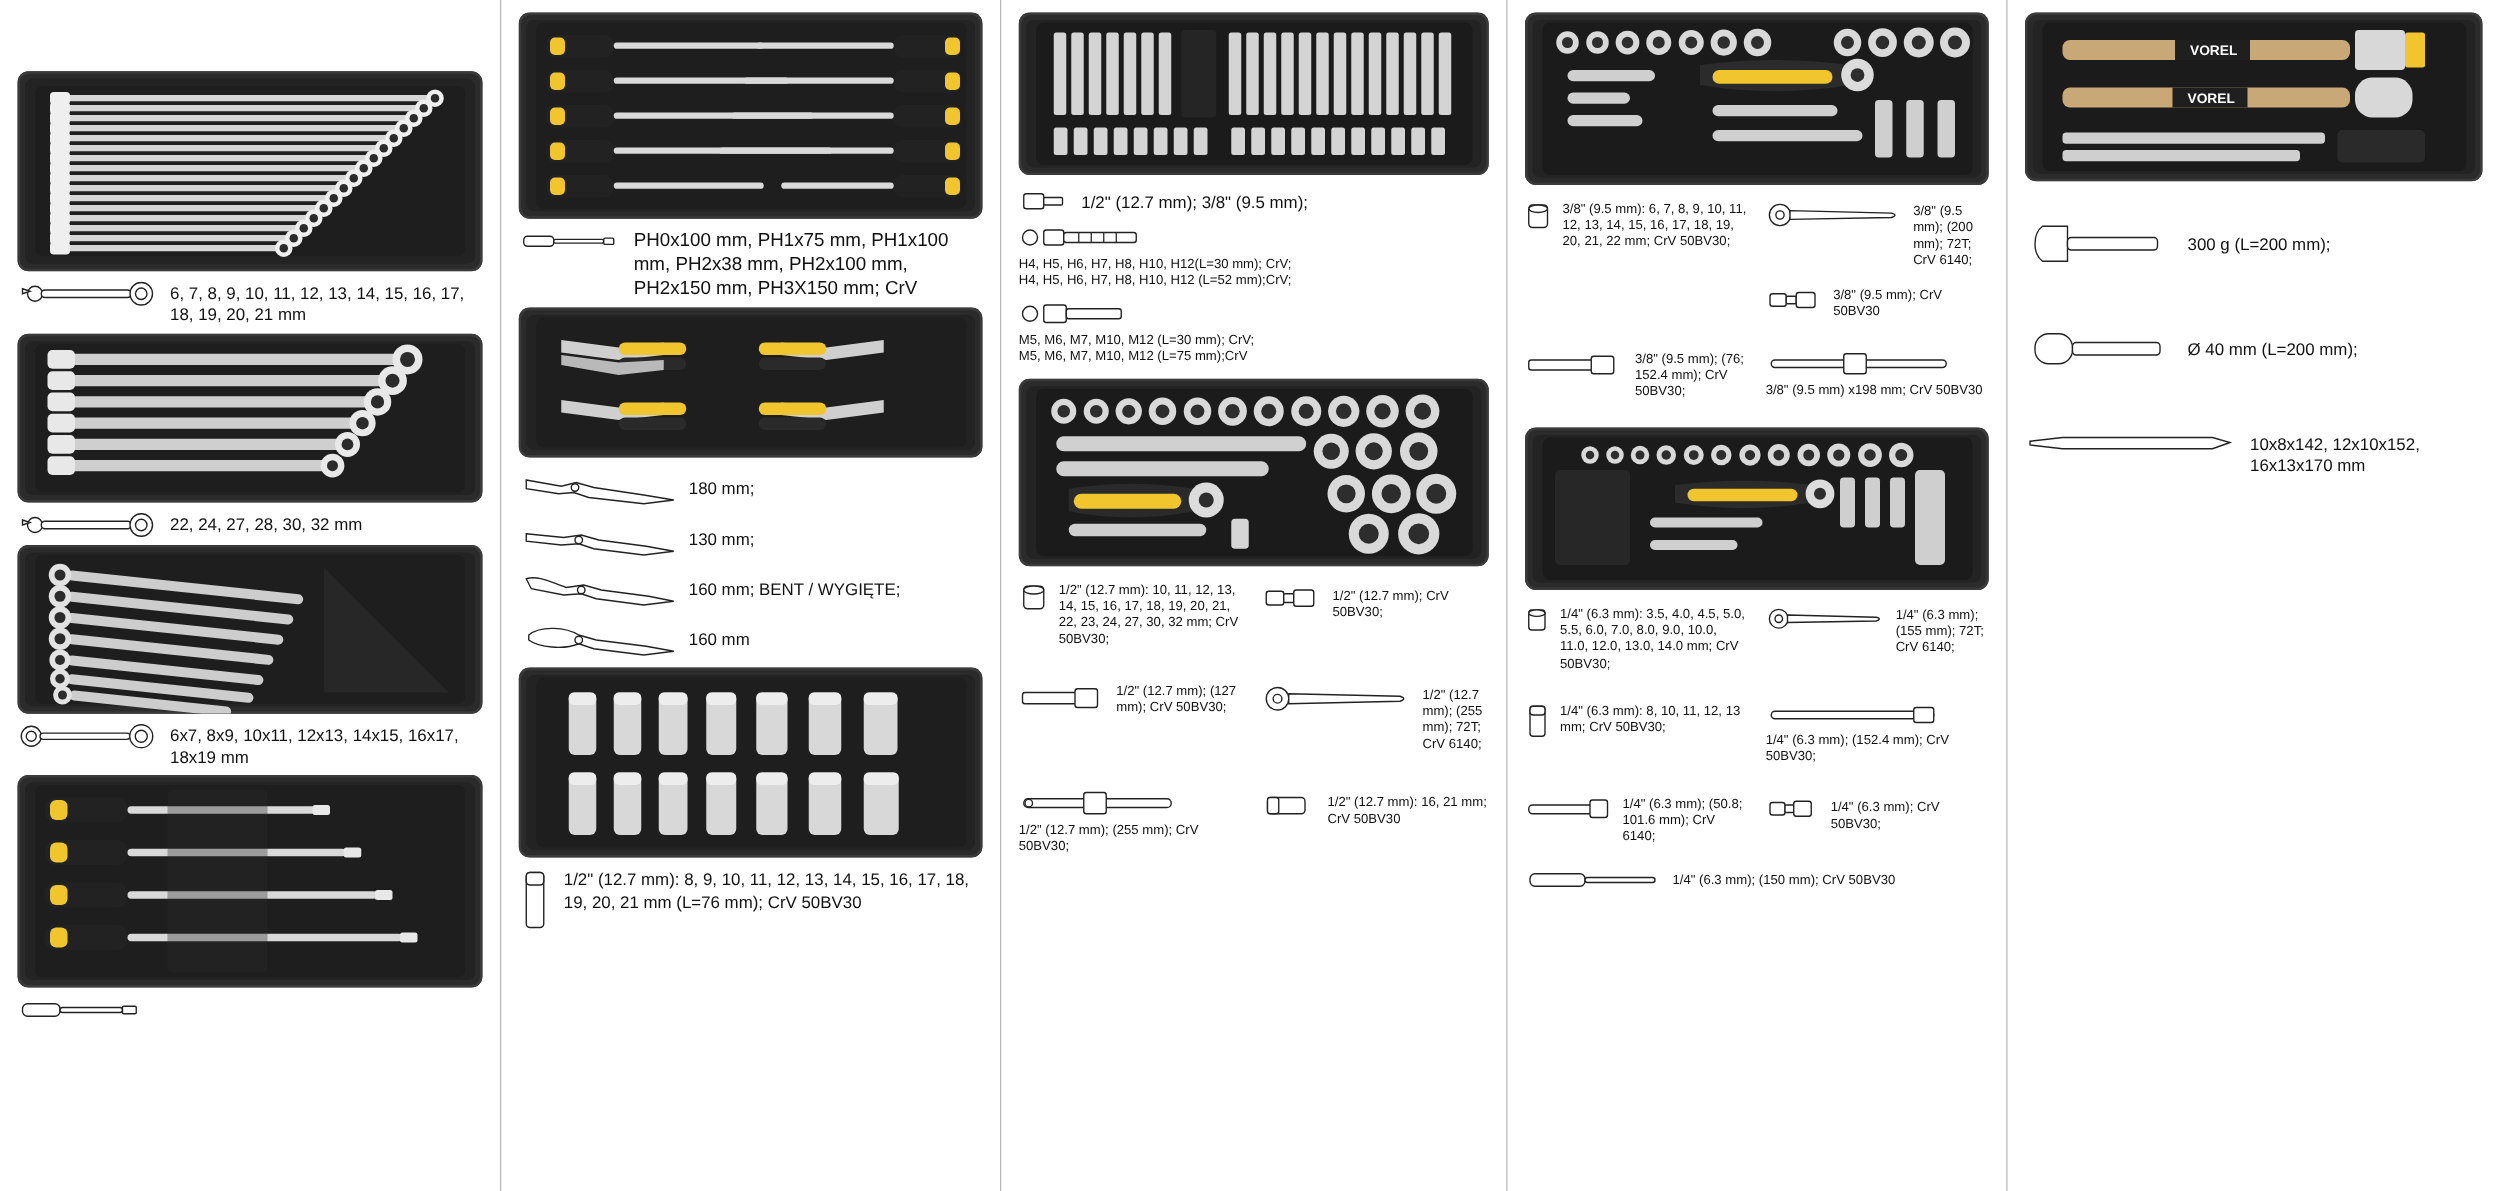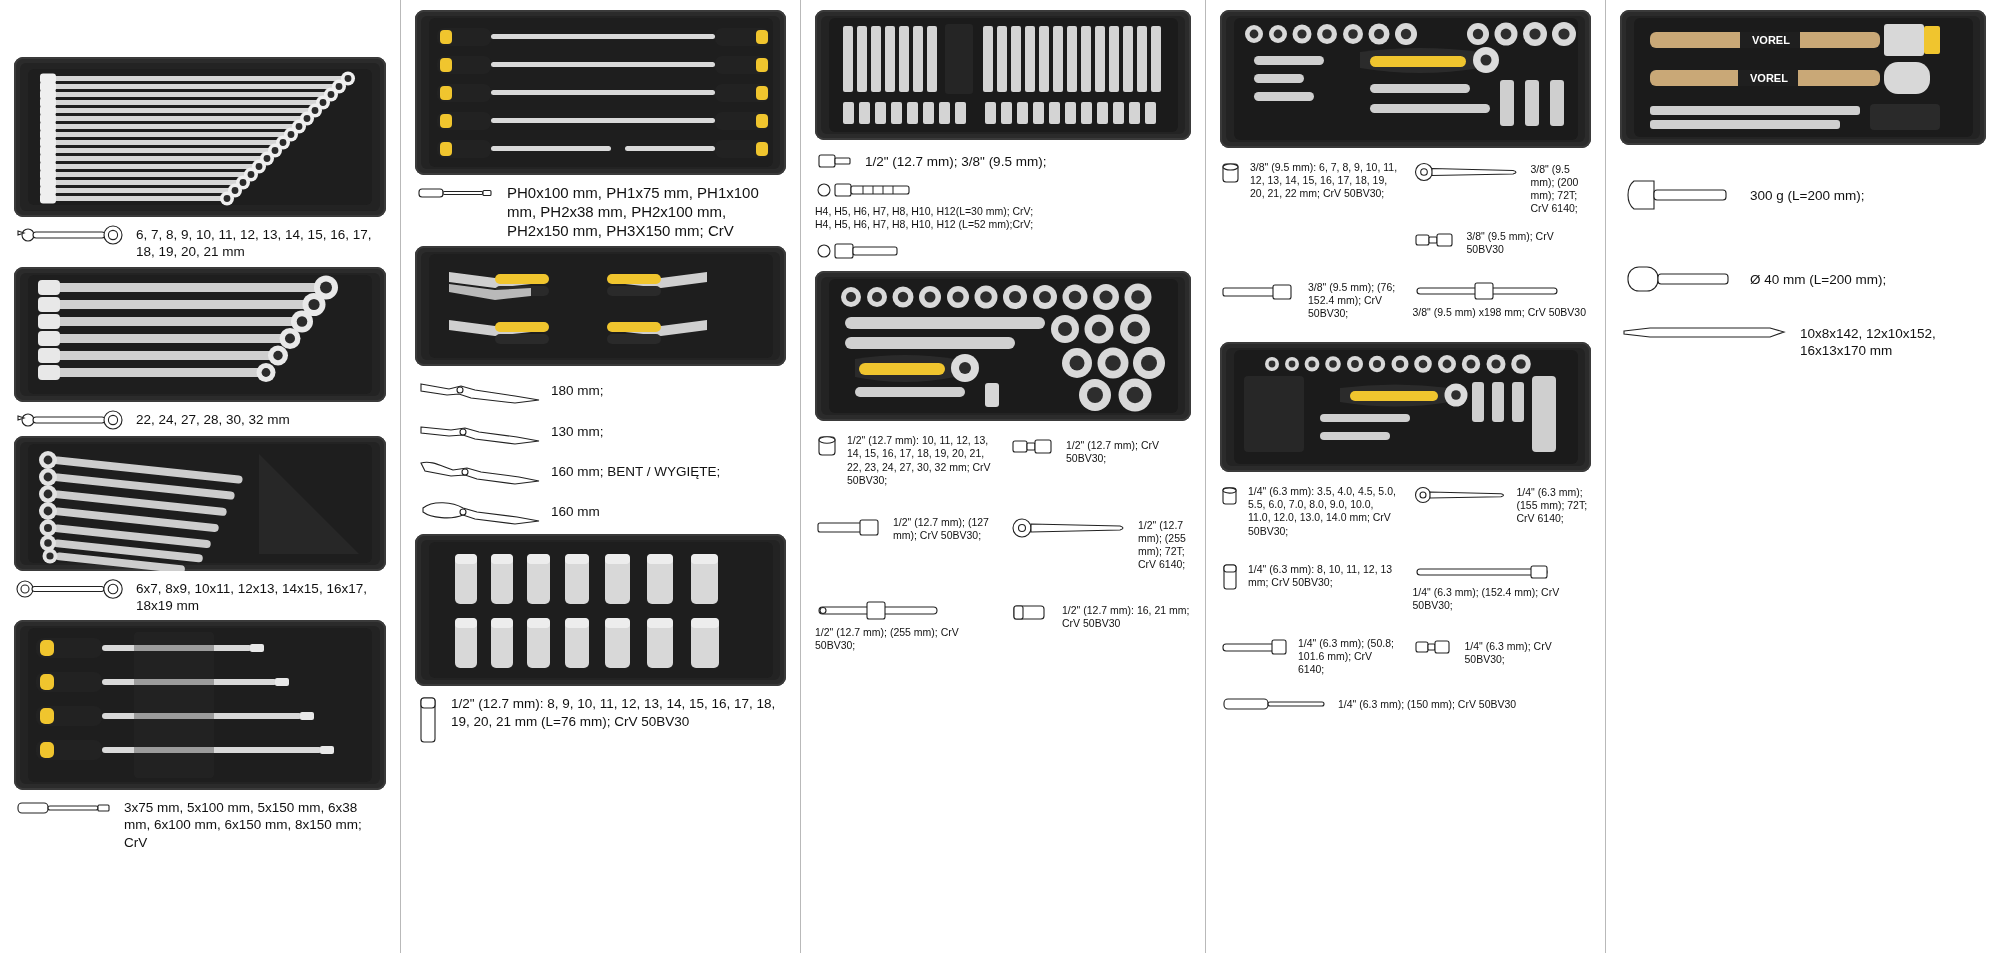--- a/index.html
+++ b/index.html
@@ -272,21 +272,20 @@
     </div>
 
     <div class="row">
       <span class="thumb">
         <svg width="100" height="20" viewBox="0 0 100 20">
           <rect class="lineart" x="4" y="5" width="30" height="10" rx="4"></rect>
           <rect class="lineart" x="34" y="8" width="50" height="4" rx="2"></rect>
           <rect class="lineart" x="84" y="7" width="11" height="6" rx="1"></rect>
         </svg>
       </span>
-      <div class="cap">3x75 mm, 5x100 mm, 5x150 mm, 6x38 mm, 6x100 mm, 6x150 mm, 8x150 mm; CrV</div>
     </div>
   </div>
 
   <div class="col c2">
 
     <div class="tray" style="height:165px;">
       <div class="tray-inner"></div>
       <svg width="372" height="165" viewBox="0 0 372 165" style="position:absolute;left:0;top:0">
         <rect x="14" y="8" width="344" height="149" rx="6" fill="#1e1e1e"></rect>
         <g>
@@ -557,20 +556,22 @@
     </div>
 
     <div style="margin-top:10px">
       <div class="thumb" style="margin-bottom:4px">
         <svg width="120" height="20" viewBox="0 0 120 20">
           <circle class="lineart" cx="9" cy="10" r="6"></circle>
           <rect class="lineart" x="20" y="3" width="18" height="14" rx="2"></rect>
           <rect class="lineart" x="38" y="6" width="44" height="8" rx="2"></rect>
         </svg>
       </div>
+      <div class="cap xs" style="white-space:pre-line">M5, M6, M7, M10, M12 (L=30 mm); CrV;
+M5, M6, M7, M10, M12 (L=75 mm);CrV</div>
     </div>
 
     <div class="tray" style="height:150px;margin-top:10px;">
       <div class="tray-inner"></div>
       <svg width="377" height="150" viewBox="0 0 377 150" style="position:absolute;left:0;top:0">
         <rect x="14" y="8" width="349" height="134" rx="6" fill="#1b1b1b"></rect>
         <g>
           <g fill="#d9d9d9">
             <circle cx="36" cy="26" r="10"></circle>
               <circle cx="62" cy="26" r="10"></circle>
@@ -998,21 +999,21 @@
     <div class="row" style="margin-top:44px">
       <span class="thumb">
         <svg width="120" height="40" viewBox="0 0 120 40">
           <rect class="lineart" x="8" y="8" width="30" height="24" rx="11"></rect>
           <rect class="lineart" x="38" y="15" width="70" height="10" rx="3"></rect>
         </svg>
       </span>
       <div class="cap" style="padding-top:12px">Ø 40 mm (L=200 mm);</div>
     </div>
 
-    <div class="row" style="margin-top:22px">
+    <div class="row" style="margin-top:44px">
       <span class="thumb">
         <svg width="170" height="26" viewBox="0 0 170 26">
           <path class="lineart" d="M4 10 L30 7 L150 7 L164 11 L150 16 L30 16 L4 13 Z"></path>
         </svg>
       </span>
       <div class="cap" style="padding-top:4px">10x8x142, 12x10x152, 16x13x170 mm</div>
     </div>
   </div>
 
 </div>

